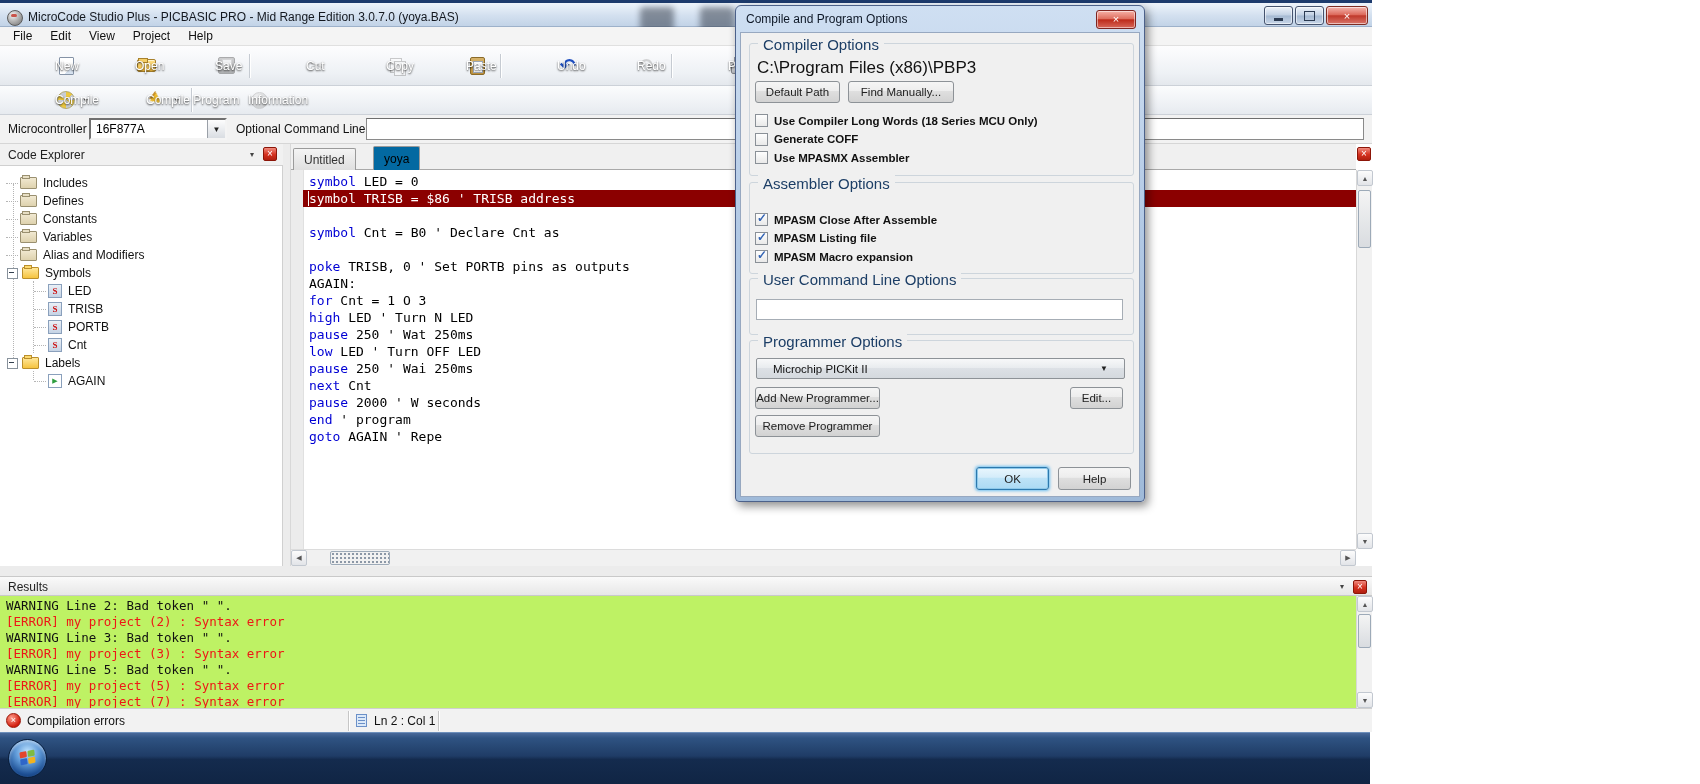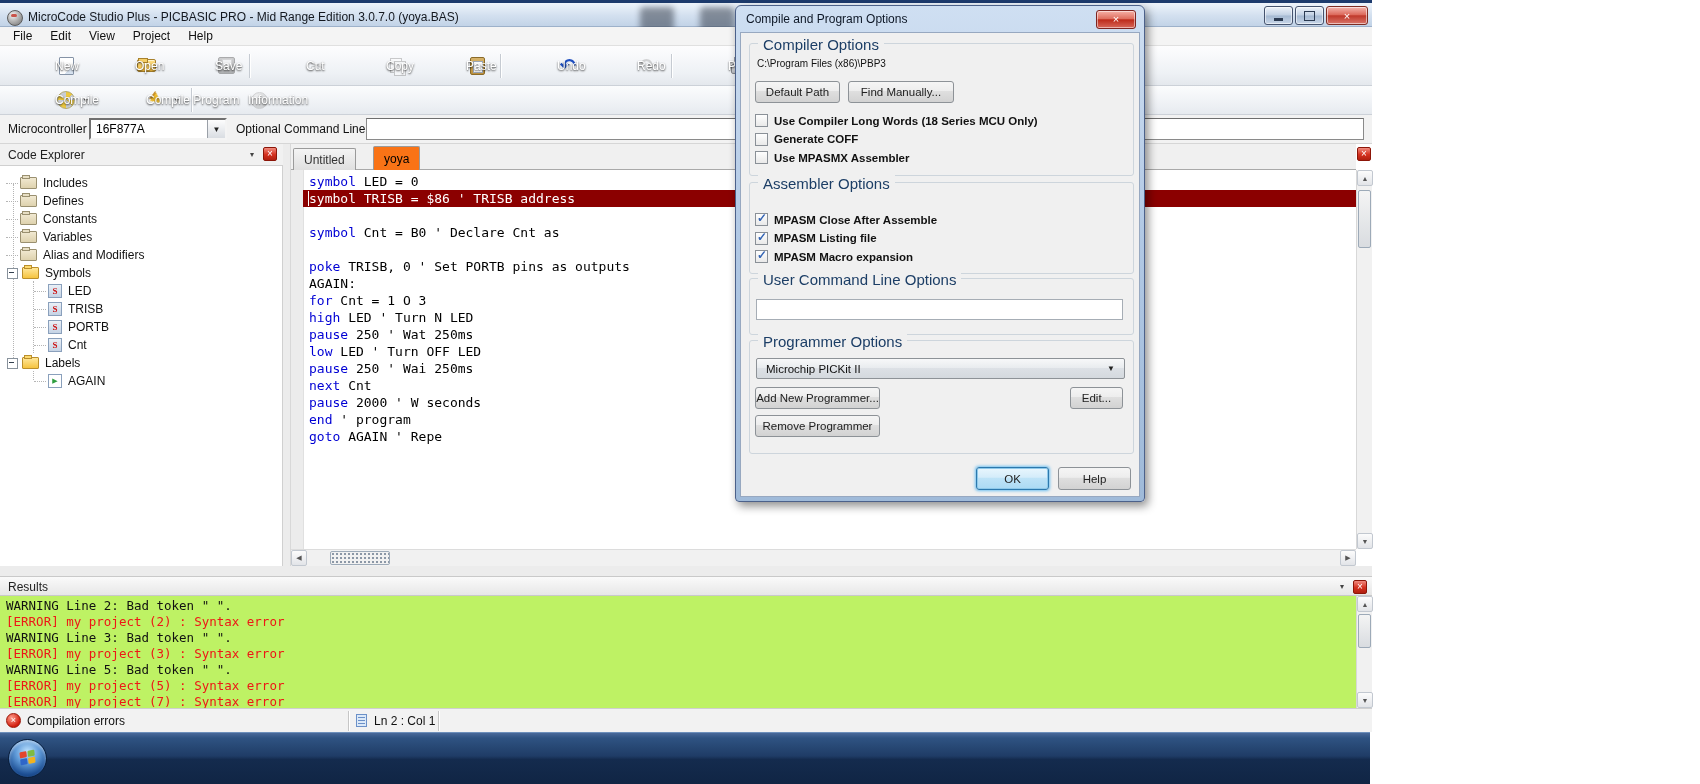--- a/index.html
+++ b/index.html
@@ -100,21 +100,21 @@
   .label-icon{width:12px;height:12px;background:#fff;border:1px solid #8aa0bc;color:#2e9e3e;font-size:7px;text-align:center;line-height:12px;}
   .guide{position:absolute;border-left:1px dotted #b5b5b5;width:0;}
   .splitter{position:absolute;left:283px;top:144px;width:8px;height:422px;background:#ececec;border-right:1px solid #d8d8d8;box-sizing:border-box;}
 
   
   .editor{position:absolute;left:291px;top:144px;width:1065px;height:422px;background:#fff;}
   .tabrow{position:absolute;left:0;top:0;width:100%;height:26px;background:#f0f0f0;border-bottom:1px solid #a9a9a9;box-sizing:border-box;}
   .tab{position:absolute;top:4px;height:22px;box-sizing:border-box;border:1px solid #9a9a9a;border-bottom:none;
     border-radius:2px 2px 0 0;background:linear-gradient(#f4f4f4,#dfdfdf);font-size:12px;color:#333;
     display:flex;align-items:center;justify-content:center;padding:0 10px;}
-  .tab.active{top:2px;height:24px;background:#f97316;z-index:2;color:#000;}
+  .tab.active{top:2px;height:24px;background:#0369a1;z-index:2;color:#000;}
   .codearea{position:absolute;left:0;top:26px;right:0;bottom:17px;background:#fff;overflow:hidden;}
   .gutter{position:absolute;left:0;top:0;bottom:0;width:12px;background:#ececec;border-right:1px solid #e0e0e0;}
   .codelines{position:absolute;left:12px;right:0;top:3px;font-family:"DejaVu Sans Mono",monospace;font-size:13px;line-height:17px;}
   .code-line{height:17px;padding-left:6px;white-space:pre;color:#000;position:relative;}
   .code-line .kw{color:#0000d4;}
   .code-line.hl{background:#8b0000;color:#fff;}
   .code-line.hl .kw{color:#fff;}
   .caret{position:absolute;left:5px;top:1px;width:1px;height:15px;background:#fff;}
   .hscroll{position:absolute;left:0;bottom:0;width:100%;height:17px;background:#f1f1f1;border-top:1px solid #dcdcdc;box-sizing:border-box;}
   .sb-btn{position:absolute;width:16px;height:16px;display:flex;align-items:center;justify-content:center;font-size:7px;color:#555;
@@ -157,30 +157,30 @@
   .dlg{position:absolute;left:735px;top:5px;width:410px;height:497px;box-sizing:border-box;z-index:50;
     border:1px solid #4c618a;border-radius:6px 6px 4px 4px;
     background:linear-gradient(#cfdff2,#b2c9e5 45%,#9fbad9);box-shadow:3px 4px 10px rgba(0,0,0,.45);}
   .dlg-title{position:absolute;left:10px;top:6px;font-size:12px;color:#0d1726;}
   .dlg-close{position:absolute;right:8px;top:4px;width:40px;height:19px;border-radius:3px;border:1px solid #7e2420;box-sizing:border-box;
     background:linear-gradient(#f6b1a7,#df6f5f 45%,#bd2a1a 52%,#d8685a);color:#fff;font-size:11px;text-align:center;line-height:17px;
     box-shadow:inset 0 0 0 1px rgba(255,255,255,.5);}
   .dlg-client{position:absolute;left:4px;right:4px;top:26px;bottom:4px;background:#f0f0f0;border:1px solid #97a8c0;}
   .grp{position:absolute;border:1px solid #cdd5dc;border-radius:3px;}
   .grp-label{position:absolute;top:-8px;left:8px;background:#f0f0f0;padding:0 5px;font-size:15px;color:#1c3e66;}
-  .dlg-text{position:absolute;font-size:10px;color:#111;}
+  .dlg-text{position:absolute;font-size:17px;color:#111;}
   .btn{position:absolute;box-sizing:border-box;display:flex;align-items:center;justify-content:center;font-size:11.5px;color:#222;
     background:linear-gradient(#f5f5f5,#ededed 45%,#dfdfdf 46%,#d2d2d2);border:1px solid #8d9297;border-radius:3px;}
   .btn.focused{background:linear-gradient(#e9f6fd,#d4ecfa 45%,#bfe3f7 46%,#abdaf4);border-color:#2c78ad;
     box-shadow:0 0 0 1px #8ec9ea inset,0 0 3px 1px rgba(80,180,240,.8);}
   .cb-row{position:absolute;display:flex;align-items:center;gap:6px;height:15px;font-weight:bold;}
   .cb{width:13px;height:13px;box-sizing:border-box;background:linear-gradient(#fefefe,#e9e9e9);border:1px solid #8a9097;position:relative;flex:none;}
   .cb.checked::after{content:"✓";position:absolute;left:1px;top:-3px;font-size:12px;font-weight:bold;color:#3464b4;}
   .cb-label{font-size:11.5px;color:#111;white-space:nowrap;}
-  .dcombo{position:absolute;box-sizing:border-box;display:flex;align-items:center;padding:0 9px;font-size:11.5px;color:#111;
+  .dcombo{position:absolute;box-sizing:border-box;display:flex;align-items:center;padding:0 16px;font-size:11.5px;color:#111;
     background:linear-gradient(#f7f8f9,#e9ecef 45%,#dde1e6 46%,#d4d9de);border:1px solid #8d9297;border-radius:2px;gap:25px;}
   .dcombo .arr{margin-left:auto;font-size:8px;color:#222;}
   .dinput{position:absolute;box-sizing:border-box;background:#fff;border:1px solid #a6adb5;}
 </style>
 </head>
 <body>
 
 <div class="canvas">
  <div class="content">
 

